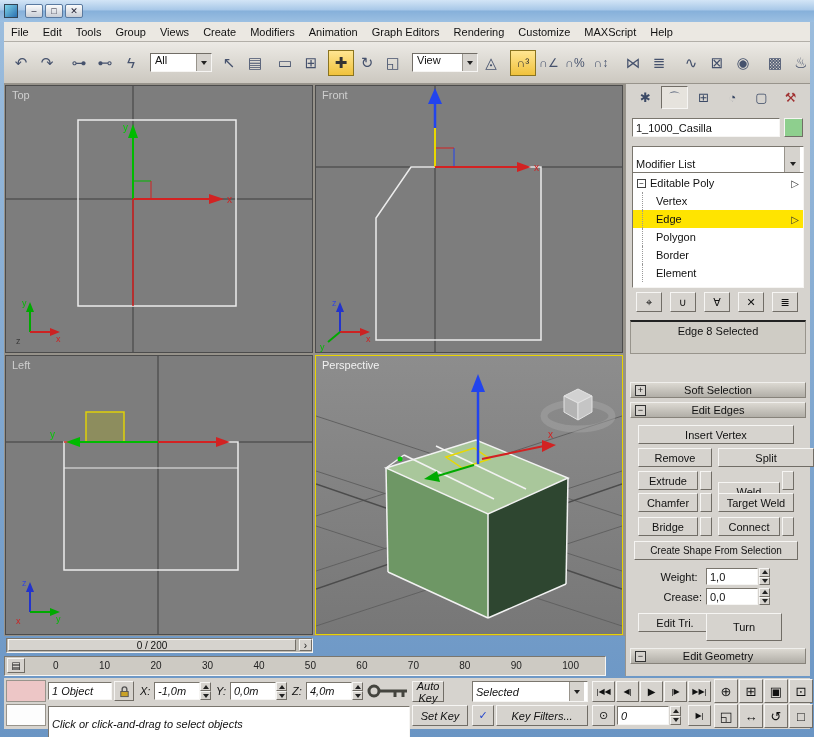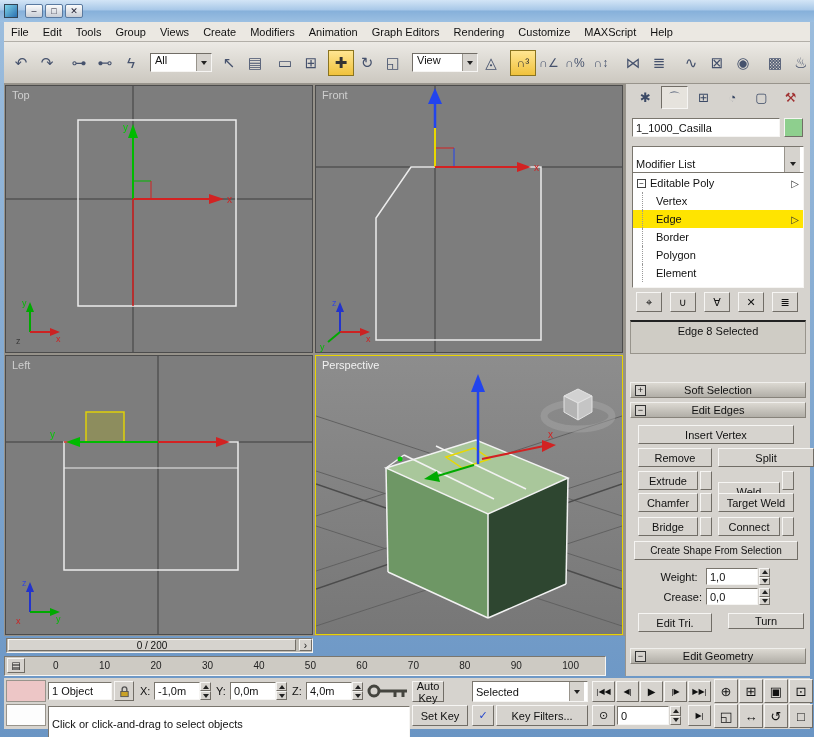--- a/index.html
+++ b/index.html
@@ -63,21 +63,21 @@
   .srow .sbox{width:9px;height:9px;border:1px solid #444;font-size:8px;line-height:7px;text-align:center;margin-right:4px;background:#fff;}
   .srow .guide{width:14px;height:100%;border-left:1px dotted #999;margin-left:5px;}
   .srow.sel{background:#ffe400;}
   .soicon{position:absolute;right:4px;font-size:10px;color:#333;}
   
   #timeslider{position:absolute;left:6px;top:638px;width:307px;height:15px;background:#bdbab3;
     border:1px solid;border-color:#7a766e #f6f5f3 #f6f5f3 #7a766e;}
   #trackbar{position:absolute;left:4px;top:656px;width:602px;height:20px;background:#cdcac3;
     border:1px solid;border-color:#7a766e #f6f5f3 #f6f5f3 #7a766e;}
   #ticks{position:absolute;left:48px;right:26px;top:3px;display:flex;justify-content:space-between;font-size:10px;color:#222;}
-  #statusbar{position:absolute;left:4px;top:678px;width:806px;height:51px;background:#d6d3ce;}
+  #statusbar{position:absolute;left:4px;top:678px;width:806px;height:51px;background:#d6d3ce;font-style:italic;}
   .lbl{position:absolute;color:#111;}
 </style>
 </head>
 <body>
 
 <div id="window">
 
   <div id="titlebar">
     <div id="appicon"></div>
     <div class="winbtn">–</div>
@@ -317,25 +317,25 @@
         <span class="guide"></span>
         <span>Vertex</span>
       </div>
       <div class="srow sel">
         <span class="guide"></span>
         <span>Edge</span>
         <span class="soicon">▷</span>
       </div>
       <div class="srow">
         <span class="guide"></span>
-        <span>Border</span>
+        <span>Polygon</span>
       </div>
       <div class="srow">
         <span class="guide"></span>
-        <span>Polygon</span>
+        <span>Border</span>
       </div>
       <div class="srow">
         <span class="guide"></span>
         <span>Element</span>
       </div>
     </div>
 
     <div class="btn" style="left:10px;top:208px;width:26px;height:20px">⌖</div>
     <div class="btn" style="left:44px;top:208px;width:26px;height:20px">∪</div>
     <div class="btn" style="left:78px;top:208px;width:26px;height:20px">∀</div>
@@ -378,21 +378,21 @@
         <i class="dn"></i>
       </div>
     <span class="lbl" style="left:30px;top:507px;width:46px;text-align:right">Crease:</span>
     <div class="field" style="left:80px;top:504px;width:52px;height:17px">0,0</div>
     <div class="spin" style="left:133px;top:504px;height:17px">
         <i class="up"></i>
         <i class="dn"></i>
       </div>
 
     <div class="btn" style="left:12px;top:529px;width:74px;height:19px">Edit Tri.</div>
-    <div class="btn" style="left:102px;top:529px;width:76px;height:16px">Turn</div>
+    <div class="btn" style="left:80px;top:529px;width:76px;height:28px">Turn</div>
 
     <div class="rollout" style="left:4px;top:564px;width:176px">
       <span class="rbox">−</span>
       <span>Edit Geometry</span>
     </div>
   </div>
 
   <div id="timeslider">
     <div class="btn" style="left:1px;top:0;width:288px;height:12px;font-size:10px">0 / 200</div>
     <div class="btn" style="left:292px;top:0;width:13px;height:12px;font-size:10px">›</div>

